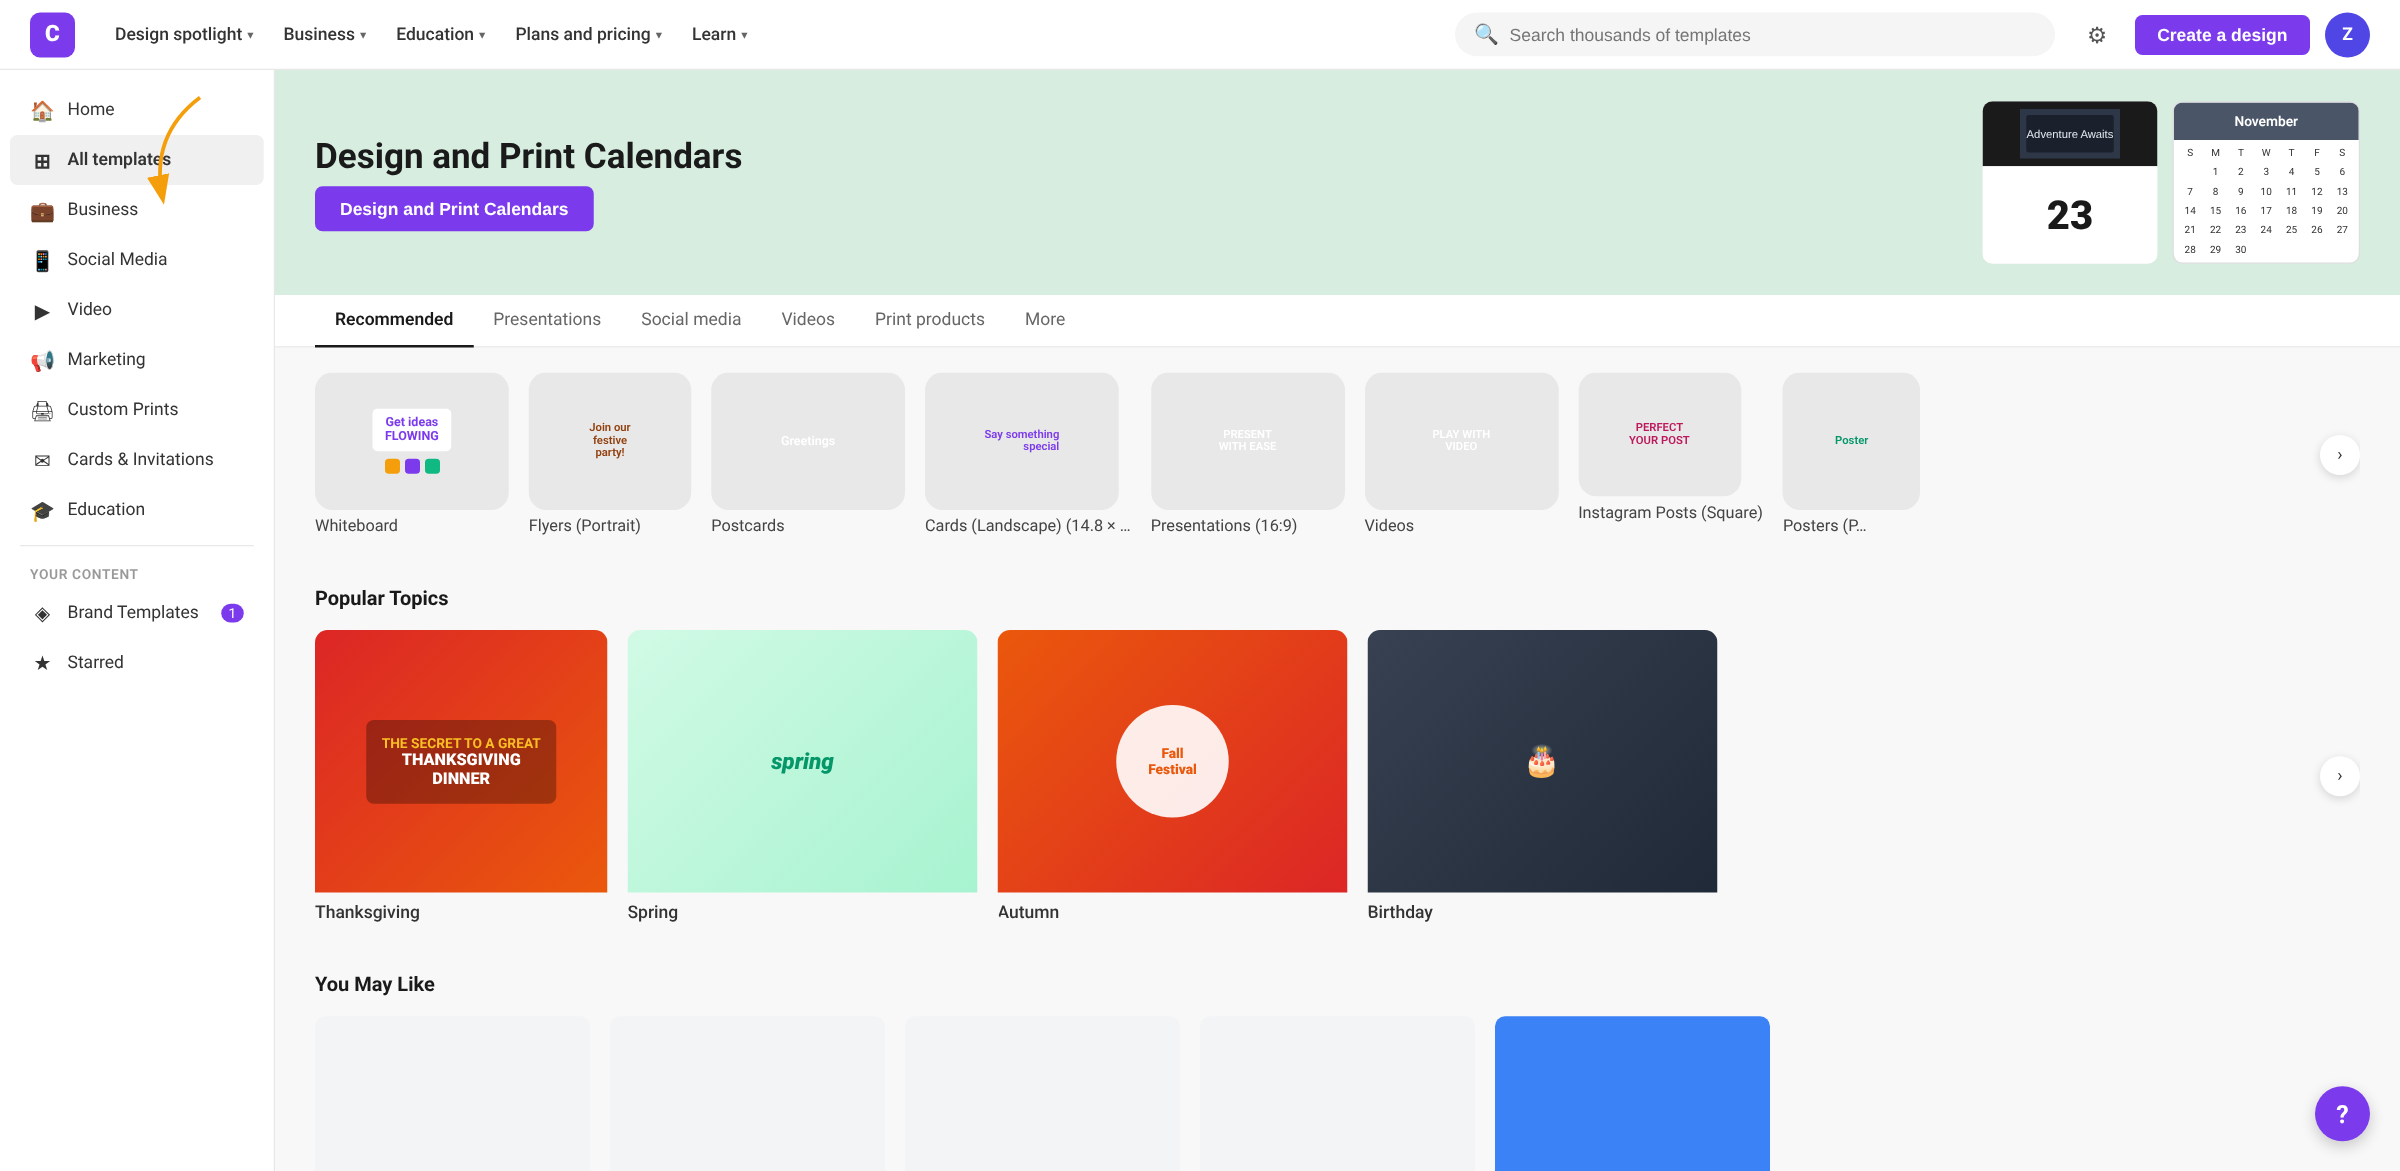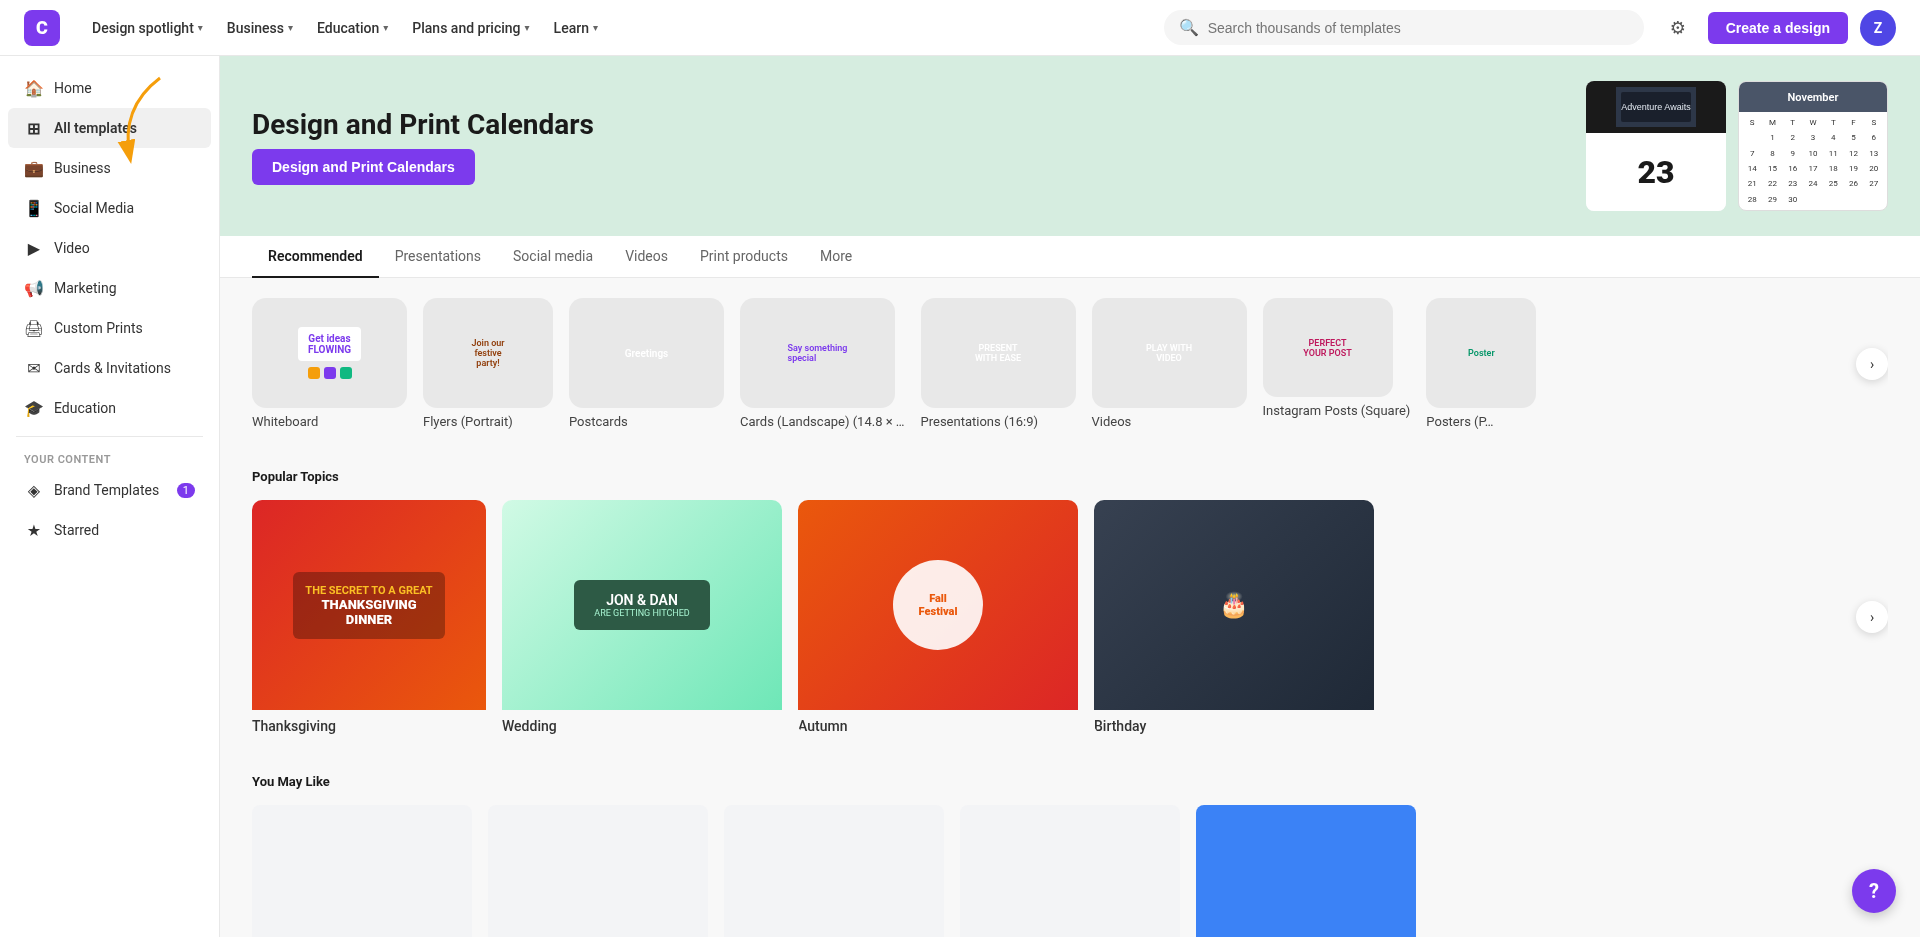--- a/index.html
+++ b/index.html
@@ -95,21 +95,21 @@
     
     .tabs { display: flex; gap: 0; padding: 0 32px; background: #fff; border-bottom: 1px solid #e8e8e8; }
     .tab {
       padding: 12px 16px; font-size: 14px; color: #666; cursor: pointer;
       border-bottom: 2px solid transparent; margin-bottom: -1px;
     }
     .tab.active { color: #1a1a1a; border-bottom-color: #1a1a1a; font-weight: 600; }
 
     
     .section { padding: 20px 32px; }
-    .section-title { font-size: 13px; font-weight: 700; color: #1a1a1a; margin-bottom: 16px; }
+    .section-title { font-size: 16px; font-weight: 700; color: #1a1a1a; margin-bottom: 16px; }
     .template-row { display: flex; gap: 16px; overflow-x: hidden; position: relative; }
     .template-card { flex-shrink: 0; cursor: pointer; }
     .template-card .thumb {
       border-radius: 14px; overflow: hidden; background: #e8e8e8;
       display: flex; align-items: center; justify-content: center;
     }
     .template-card .label { font-size: 13px; color: #444; margin-top: 6px; }
     .row-nav {
       position: absolute; right: 0; top: 50%; transform: translateY(-50%);
       width: 32px; height: 32px; background: #fff; border-radius: 50%;
@@ -349,21 +349,21 @@
 
         <div class="template-card">
           <div class="thumb pc-thumb">
             <div style="font-size:10px;color:#fff;font-weight:600;text-align:center;">Greetings</div>
           </div>
           <div class="label">Postcards</div>
         </div>
 
         <div class="template-card">
           <div class="thumb cl-thumb">
-            <div style="font-size:9px;color:#7c3aed;font-weight:600;text-align:left;padding:8px;">Say something<br>special</div>
+            <div style="font-size:9px;color:#7c3aed;font-weight:600;text-align:right;padding:8px;">Say something<br>special</div>
           </div>
           <div class="label">Cards (Landscape) (14.8 × …</div>
         </div>
 
         <div class="template-card">
           <div class="thumb pr-thumb">
             <div style="font-size:9px;color:#fff;font-weight:600;text-align:center;">PRESENT<br>WITH EASE</div>
           </div>
           <div class="label">Presentations (16:9)</div>
         </div>
@@ -401,32 +401,31 @@
             <div style="position:absolute;inset:0;display:flex;align-items:center;justify-content:center;">
               <div style="background:rgba(0,0,0,0.3);border-radius:6px;padding:12px;text-align:center;">
                 <div style="font-size:11px;color:#fbbf24;font-weight:700;">THE SECRET TO A GREAT</div>
                 <div style="font-size:13px;color:#fff;font-weight:900;">THANKSGIVING<br>DINNER</div>
               </div>
             </div>
           </div>
           <div class="topic-label">Thanksgiving</div>
         </div>
 
-
         <div class="topic-card">
-          <div class="topic-img topic-wedding" style="width:280px;height:210px;position:relative;">
+          <div class="topic-img topic-spring" style="width:280px;height:210px;position:relative;">
             <div style="position:absolute;inset:0;display:flex;align-items:center;justify-content:center;">
-              <div style="background:#2d5a45;border-radius:6px;padding:12px 20px;text-align:center;">
-                <div style="font-size:14px;color:#fff;font-weight:600;">JON &amp; DAN</div>
-                <div style="font-size:9px;color:#a7f3d0;">ARE GETTING HITCHED</div>
+              <div style="text-align:center;">
+                <div style="font-size:18px;color:#059669;font-weight:900;font-style:italic;">spring</div>
               </div>
             </div>
           </div>
-          <div class="topic-label">Wedding</div>
-        </div>
+          <div class="topic-label">Spring</div>
+        </div>
+
 
         <div class="topic-card">
           <div class="topic-img topic-autumn" style="width:280px;height:210px;position:relative;">
             <div style="position:absolute;inset:0;display:flex;align-items:center;justify-content:center;">
               <div style="background:rgba(255,255,255,0.9);border-radius:50%;width:90px;height:90px;display:flex;flex-direction:column;align-items:center;justify-content:center;">
                 <div style="font-size:11px;color:#ea580c;font-weight:900;text-align:center;line-height:1.2;">Fall<br>Festival</div>
               </div>
             </div>
           </div>
           <div class="topic-label">Autumn</div>

